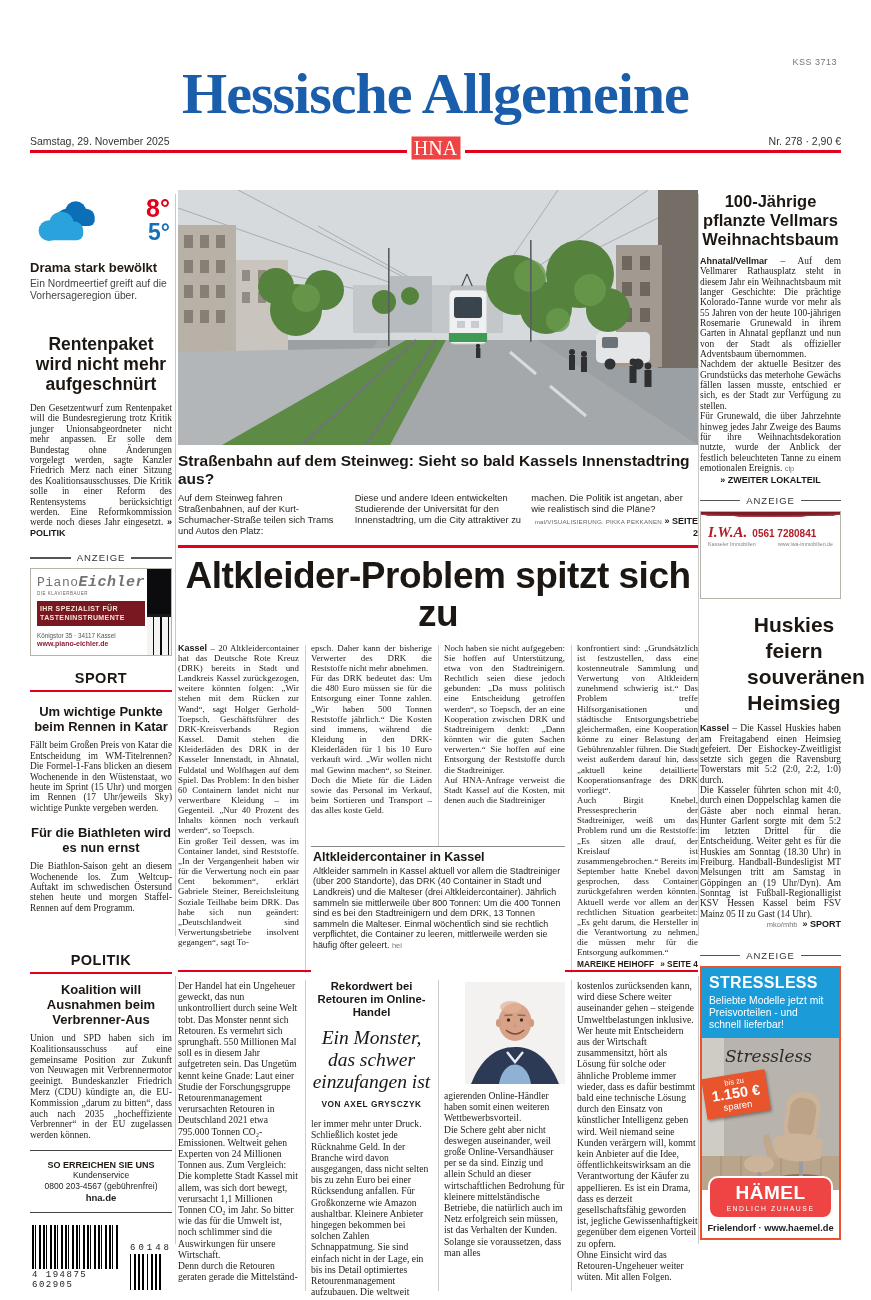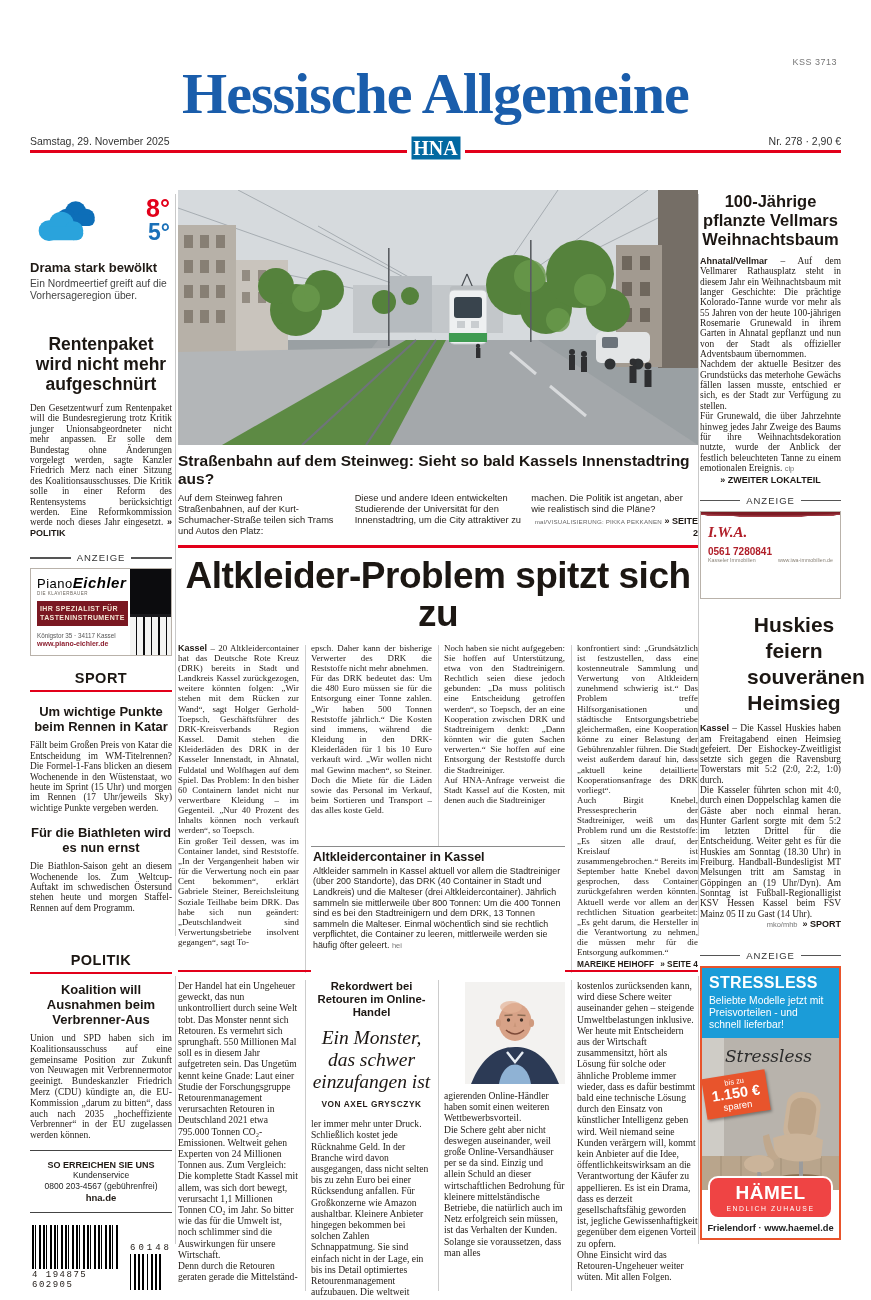--- a/index.html
+++ b/index.html
@@ -9,22 +9,22 @@
 
   
   .kss { position:absolute; top:57px; right:34px; font:9px "Liberation Sans",sans-serif; color:#777; letter-spacing:.5px; }
   .brand { position:absolute; top:60px; left:0; right:0; text-align:center;
            font-family:"Liberation Serif",serif; font-weight:bold; font-size:58px; letter-spacing:-1px; color:#1a5dab; }
   .dateline { position:absolute; top:134px; left:30px; right:30px; height:34px; font-family:"Liberation Sans",sans-serif; }
   .dateline .rl { position:absolute; left:0; right:0; top:16px; height:3px; background:#e2001a; }
   .dateline .date { position:absolute; left:0; top:1px; font-size:10.5px; color:#333; }
   .dateline .issue { position:absolute; right:0; top:1px; font-size:10.5px; color:#333; }
   .hna-box { position:absolute; left:50%; transform:translateX(-50%); top:-2px; width:58px; height:32px;
-             background:#0369a1; color:#fff; display:flex; align-items:center; justify-content:center;
-             font-family:"Liberation Serif",serif; font-weight:bold; font-size:20px;
+             background:#ef4444; color:#fff; display:flex; align-items:center; justify-content:center;
+             font-family:"Liberation Serif",serif; font-weight:normal; font-size:20px;
              border:3px solid #fff; box-shadow:inset 0 0 0 1.5px #fff; }
 
   
   .col-left  { position:absolute; left:30px;  top:192px; width:142px; }
   .col-center{ position:absolute; left:178px; top:190px; width:520px; }
   .col-right { position:absolute; left:700px; top:192px; width:141px; }
   .bot-left  { position:absolute; left:30px;  top:952px; width:142px; }
   .bot-center{ position:absolute; left:178px; top:950px; width:520px; }
   .bot-right { position:absolute; left:700px; top:950px; width:141px; }
   .vrule { position:absolute; width:1px; background:#c9c9c9; }
@@ -52,35 +52,35 @@
   .weather-cond { font-family:"Liberation Sans",sans-serif; font-weight:bold; font-size:13px; margin-top:8px; }
   .weather-desc { font-family:"Liberation Sans",sans-serif; font-size:10.3px; line-height:12px; color:#444; margin-top:3px; }
 
   .renten-title { font-size:17.5px; line-height:20px; margin-top:32px; }
   .renten-body { margin-top:9px; }
 
   
   .ad-frame { border:1px solid #b9b2aa; background:#fff; margin-top:5px; }
   .piano-ad { height:88px; display:flex; }
   .piano-left { flex:1; padding:5px 2px 4px 6px; display:flex; flex-direction:column; }
-  .piano-brand { font-family:Liberation Sans, sans-serif; font-size:13px; letter-spacing:.5px; color:#000000; }
+  .piano-brand { font-family:Liberation Mono, monospace; font-size:13px; letter-spacing:.5px; color:#737373; }
   .piano-brand .script { font-style:italic; font-weight:bold; font-size:15px; }
   .piano-sub { font-size:4.5px; letter-spacing:.5px; color:#6b645c; font-family:"Liberation Sans",sans-serif; }
   .piano-claim { background:#7a1822; color:#f3e3d3; font-family:"Liberation Sans",sans-serif;
                  font-size:7px; font-weight:bold; letter-spacing:.4px; padding:4px 3px; margin:5px 0 6px 0; line-height:8.5px; }
   .piano-addr { font-size:6.3px; color:#555; font-family:"Liberation Sans",sans-serif; }
   .piano-web { font-size:7px; font-weight:bold; color:#8c1f2f; font-family:"Liberation Sans",sans-serif; margin-top:1px; }
   .piano-keys { width:44px; background:linear-gradient(180deg,#0c0c0e 0 52%, #1a1a1d 52% 56%, transparent 56%),
                 repeating-linear-gradient(90deg,#f4f4f2 0 6px,#0c0c0e 6px 7.5px); }
 
   .iwa-ad { height:88px; padding:0; overflow:hidden; border:1px solid #b9b2aa; background:#fff; margin-top:5px; }
   .iwa-top { height:8px; background:radial-gradient(120% 160% at 50% -60%, #7d1b24 60%, #a8444d 75%, #fff 76%); }
   .iwa-text { font-family:"Liberation Sans",sans-serif; font-weight:bold; font-size:7.3px; line-height:8.8px;
               color:#23252b; padding:3px 7px 0 7px; }
-  .iwa-row { display:flex; align-items:baseline; gap:5px; padding:4px 7px 0 7px;flex-direction:column; }
+  .iwa-row { display:flex; align-items:baseline; gap:5px; padding:4px 7px 0 7px; }
   .iwa-logo { font-family:"Liberation Serif",serif; font-style:italic; font-weight:bold; font-size:15px; color:#b01e28; }
   .iwa-phone { font-family:"Liberation Sans",sans-serif; font-weight:bold; font-size:10px; color:#b01e28; }
   .iwa-foot { display:flex; justify-content:space-between; padding:0 7px; font:5.3px "Liberation Sans",sans-serif; color:#8a8378; }
 
   
   .photo { display:block; width:520px; height:255px; }
   .cap-head { font-family:"Liberation Sans",sans-serif; font-weight:bold; font-size:15.5px; margin:7px 0 5px 0; color:#1c1713; }
   .cap-cols { display:grid; grid-template-columns:repeat(3,1fr); gap:10px;
               font:9.3px/10.9px "Liberation Sans",sans-serif; color:#2a241e; }
   .credit-line { text-align:right; margin-top:1px; }

